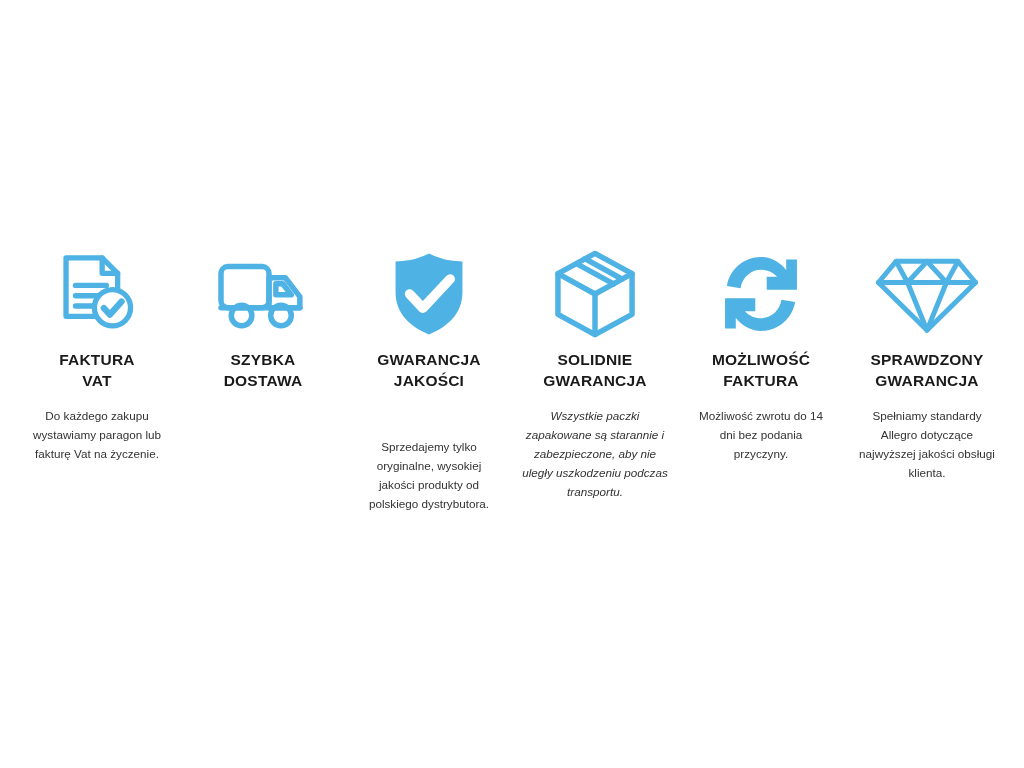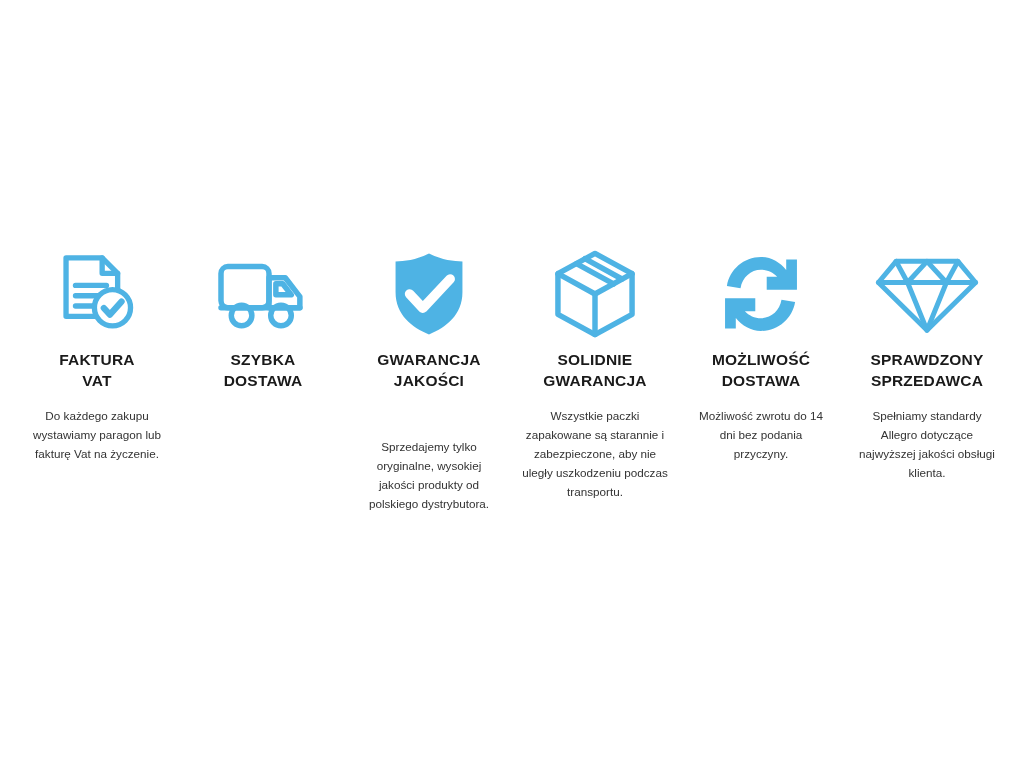--- a/index.html
+++ b/index.html
@@ -71,21 +71,21 @@
     font-size: 11.7px;
     line-height: 1.62;
     color: #333333;
     max-width: 152px;
   }
 
   
   .feature[data-col="0"] .feature-desc { max-width: 140px; }
   .feature[data-col="1"] .feature-desc { max-width: 128px; }
   .feature[data-col="2"] .feature-desc { max-width: 134px; margin-top: 47px; }
-  .feature[data-col="3"] .feature-desc { max-width: 152px; }
+  .feature[data-col="3"] .feature-desc { max-width: 152px; font-style: italic; }
   .feature[data-col="4"] .feature-desc { max-width: 138px; }
   .feature[data-col="5"] .feature-desc { max-width: 136px; }
 </style>
 </head>
 <body>
 
 <div class="stage">
 
   <div class="features-row">
 
@@ -157,34 +157,34 @@
     <div class="feature" data-col="4">
       <div class="icon-wrap">
         <svg width="84" height="84" viewBox="0 0 100 100" aria-hidden="true">
           <g fill="#4eb3e4">
             <path d="M50 6 C29.5 6 12.5 21 9.4 40.5 l16.2 2.6 C27.8 30.3 37.8 21.2 50 21.2 c7.6 0 14.4 3.3 19.2 8.4 l-12.4 0 l0 15.2 l36 0 l0 -36 l-12.8 0 l0 12.6 C72.6 12.3 62.1 6 50 6 z"></path>
             <path d="M50 94 c20.5 0 37.5 -15 40.6 -34.5 l-16.2 -2.6 C72.2 69.7 62.2 78.8 50 78.8 c-7.6 0 -14.4 -3.3 -19.2 -8.4 l12.4 0 l0 -15.2 l-36 0 l0 36 l12.8 0 l0 -12.6 C27.4 87.7 37.9 94 50 94 z"></path>
           </g>
         </svg>
       </div>
       <div class="feature-title">MOŻLIWOŚĆ
-DOSTAWA</div>
+FAKTURA</div>
       <div class="feature-desc">Możliwość zwrotu do 14 dni bez podania przyczyny.</div>
     </div>
 
     <div class="feature" data-col="5">
       <div class="icon-wrap">
         <svg width="106" height="80" viewBox="0 0 120 90" aria-hidden="true">
           <g fill="none" stroke="#4eb3e4" stroke-width="5.6" stroke-linejoin="round" stroke-linecap="round">
             <path d="M25 8 H95 L115 32 L60 86 L5 32 Z"></path>
             <path d="M5 32 H115"></path>
             <path d="M25 8 L38 32 L60 86 L82 32 L95 8"></path>
             <path d="M38 32 L60 8 L82 32"></path>
           </g>
         </svg>
       </div>
       <div class="feature-title">SPRAWDZONY
-SPRZEDAWCA</div>
+GWARANCJA</div>
       <div class="feature-desc">Spełniamy standardy Allegro dotyczące najwyższej jakości obsługi klienta.</div>
     </div>
 
   </div>
 </div>
 
 </body></html>

